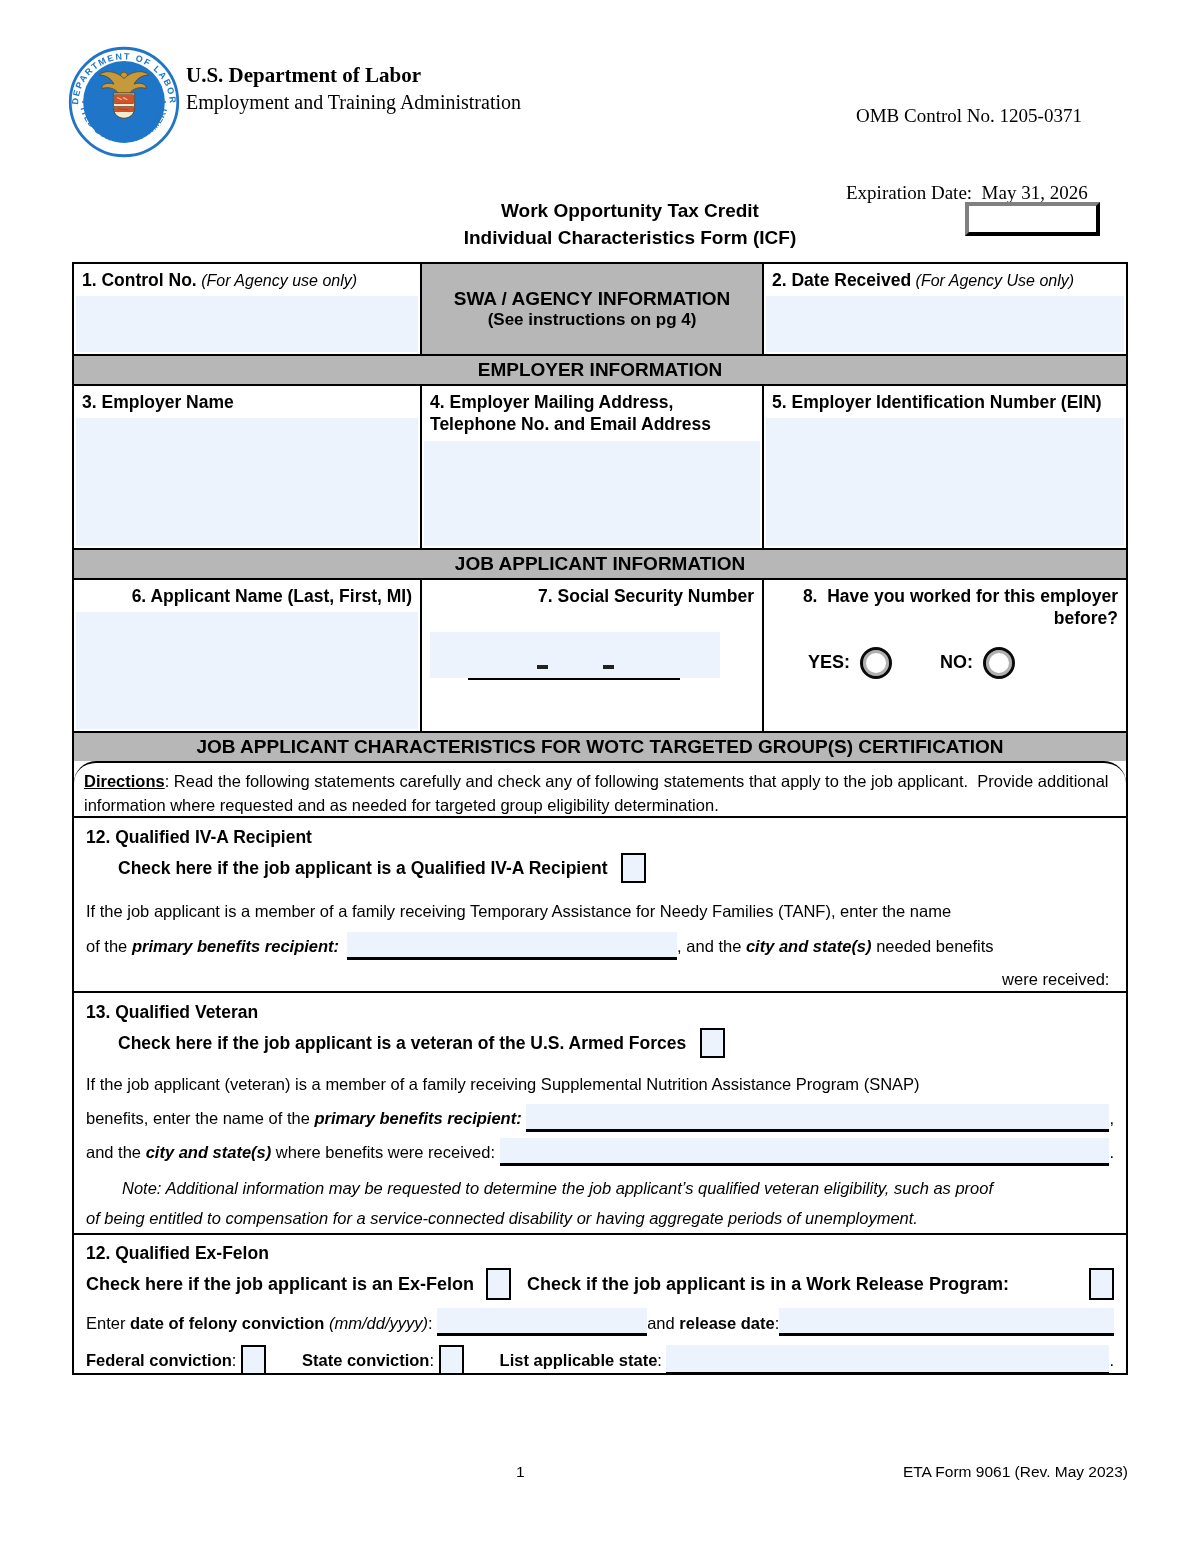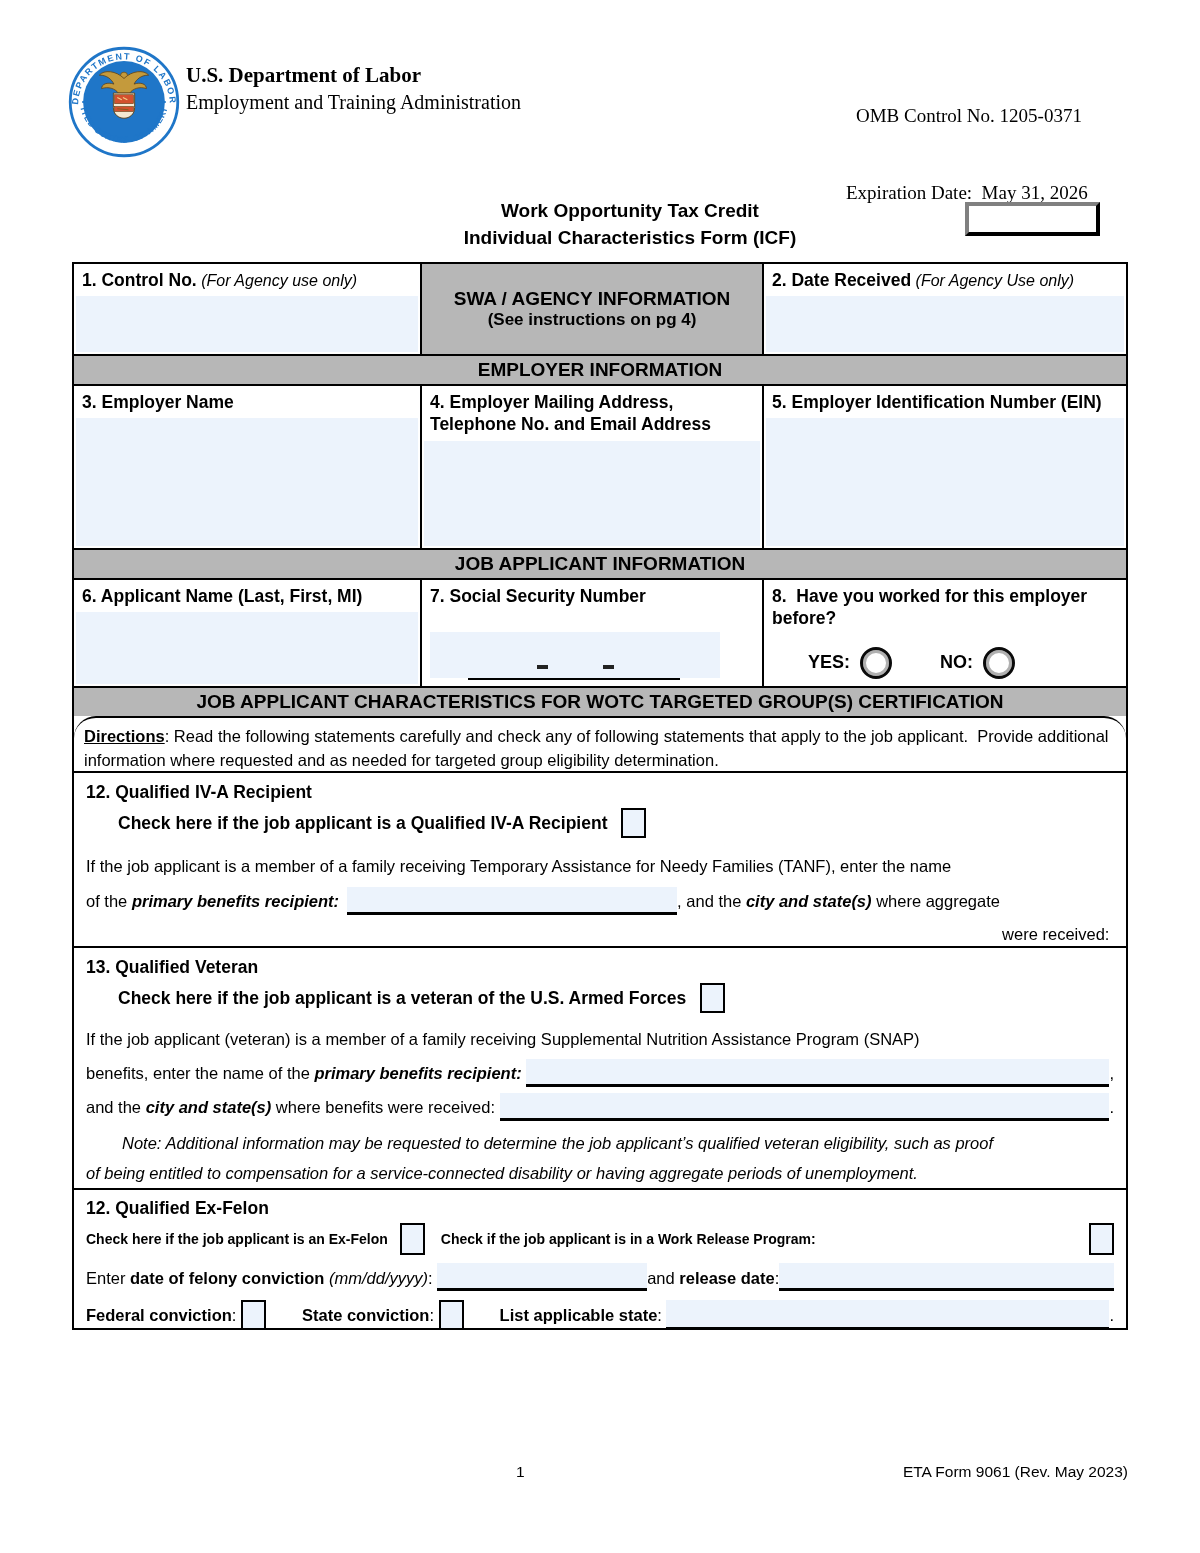--- a/index.html
+++ b/index.html
@@ -35,21 +35,21 @@
              justify-content:center; font-weight:bold; font-size:19px; }
   .label { font-weight:bold; font-size:17.5px; padding:5px 8px 3px 8px; line-height:1.28; white-space:pre-wrap; }
   .note  { font-weight:normal; font-style:italic; font-size:16px; }
   .bluefill { background:var(--field-blue,#ecf3fc); flex:1; margin:2px; }
   .row1 { height:90px; }
   .swacell { background:var(--header-gray,#b7b7b7); align-items:center; justify-content:center;
              text-align:center; }
   .swa1 { font-weight:bold; font-size:19px; }
   .swa2 { font-weight:bold; font-size:17px; }
   .row-emp { height:164px; }
-  .row-app { height:108px; }
+  .row-app { height:153px;text-align:right; }
   .row-wotc { height:115px; }
 
   
   .ssn-box { position:relative; background:var(--field-blue,#ecf3fc); margin:22px 42px 0 8px; height:46px;
              display:flex; justify-content:center; align-items:flex-end; gap:55px; padding-bottom:9px; }
   .ssn-dash { width:11px; height:4px; background:#222; display:inline-block; }
   .ssn-line { height:4px; background:#000; width:212px; margin:-2px 0 0 46px; }
 
   
   .radio-row { display:flex; align-items:center; padding:14px 0 0 44px; gap:10px; }
@@ -71,21 +71,21 @@
   .fl span { white-space:pre; line-height:1.55; }
   .bi { font-weight:bold; font-style:italic; }
   .b { font-weight:bold; }
   .i { font-style:italic; }
   .blank { background:var(--field-blue,#ecf3fc); border-bottom:3px solid #000; height:28px; }
   .grow { flex:1 1 auto; }
   .noteline { font-style:italic; line-height:1.7; margin-top:2px; }
 
   
   .s14 .heading { line-height:1.45; }
-  .check14 { display:flex; align-items:center; font-size:14px; margin-top:2px; }
+  .check14 { display:flex; align-items:center; font-size:18px; margin-top:2px; }
   .cb14 { width:25px; height:32px; background:var(--field-blue,#ecf3fc); border:2px solid #000; flex:0 0 auto; }
 
   
   .footer-page { position:absolute; left:516px; top:1463px; font-size:15.5px; }
   .footer-form { position:absolute; right:72px; top:1463px; font-size:15.5px; }
 </style>
 </head>
 <body>
 
 <div class="page">
@@ -210,21 +210,21 @@
       </div>
       <div class="fl" style="margin-top:16px;text-align:center;">
         <span>If the job applicant is a member of a family receiving Temporary Assistance for Needy Families (TANF), enter the name</span>
       </div>
       <div class="fl" style="margin-top:7px;">
         <span>of the </span>
         <span class="bi">primary benefits recipient:</span>
         <span class="blank" style="width:330px; margin-left:8px;"></span>
         <span>, and the </span>
         <span class="bi">city and state(s)</span>
-        <span> where aggregate</span>
+        <span> needed benefits</span>
       </div>
       <div class="fl" style="margin-top:7px;flex-direction:column;">
         <span>were received: </span>
         <span class="blank grow"></span>
       </div>
     </div>
 
     <div class="trow sec s13">
       <div class="heading">13. Qualified Veteran</div>
       <div class="checkline">

